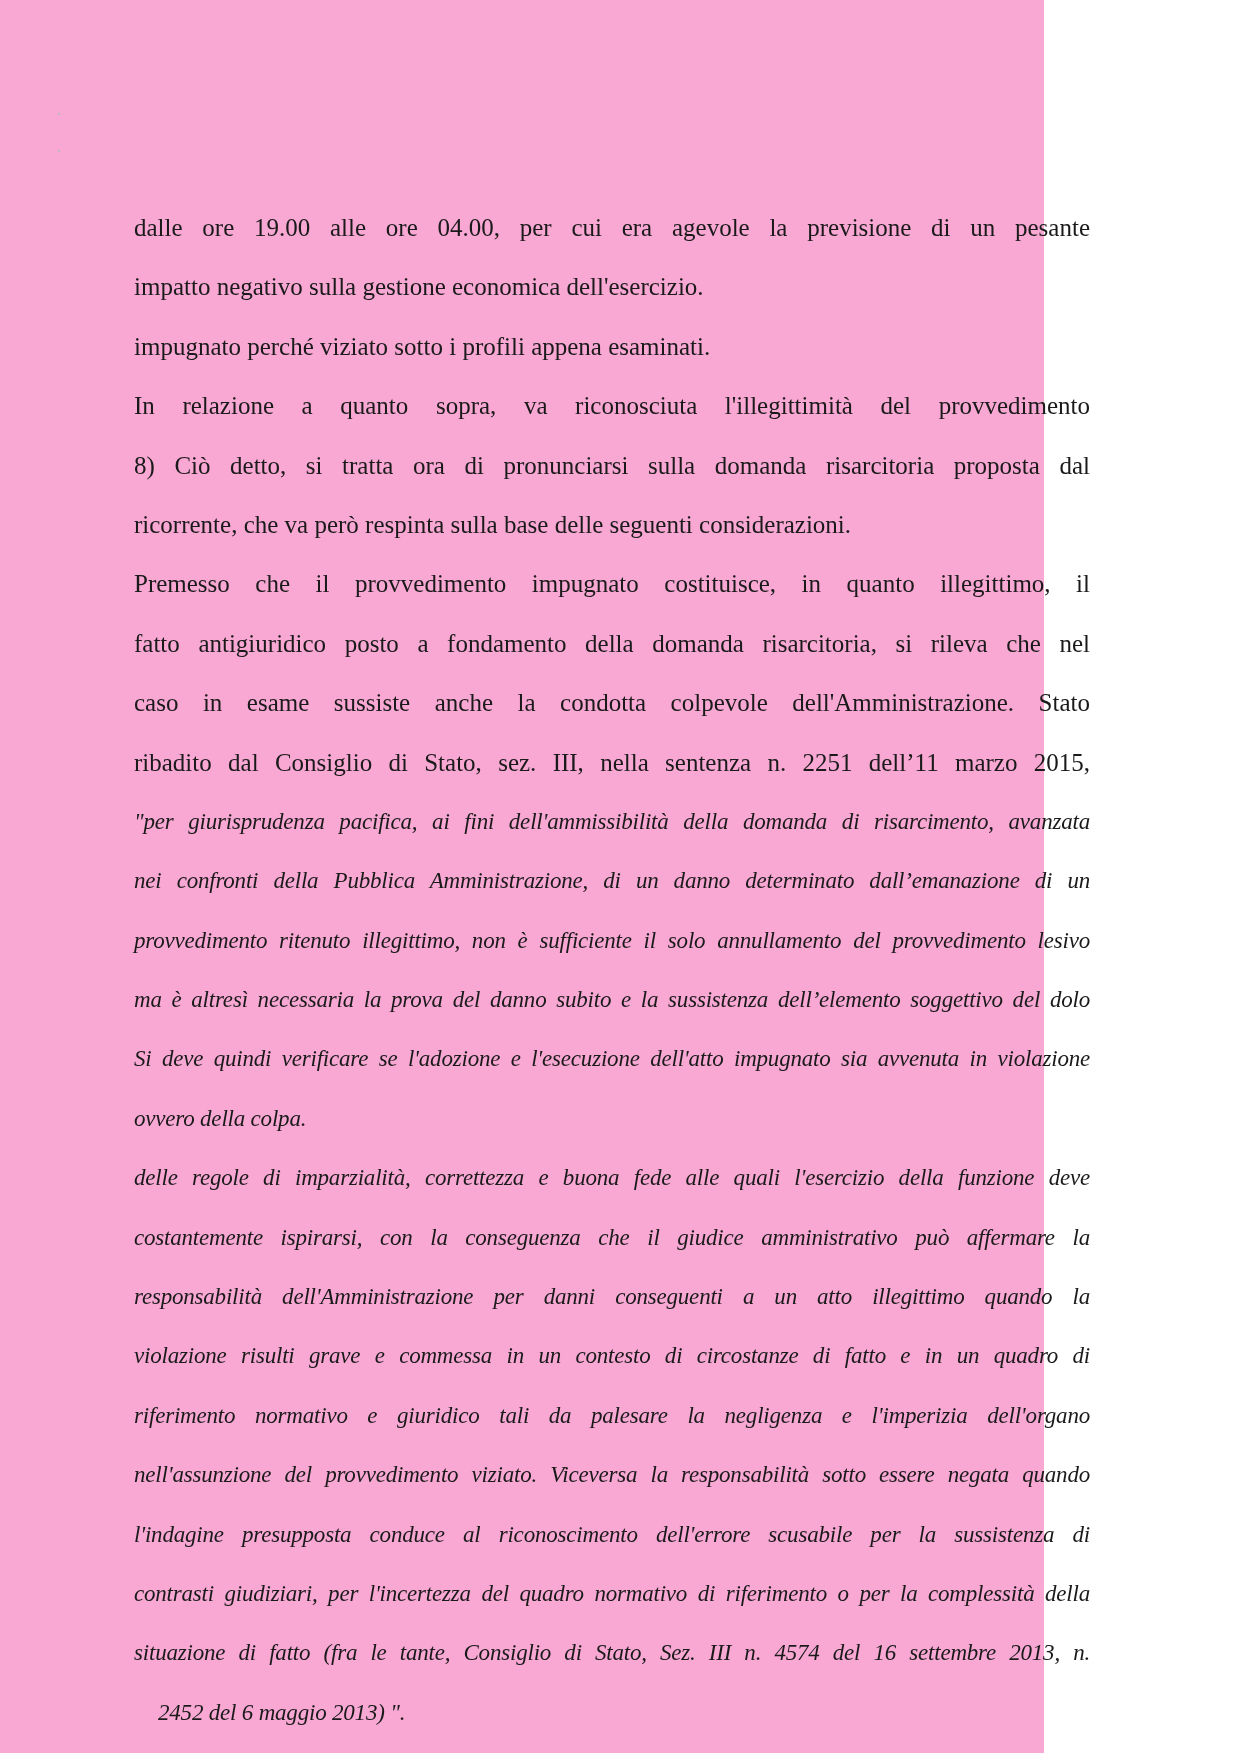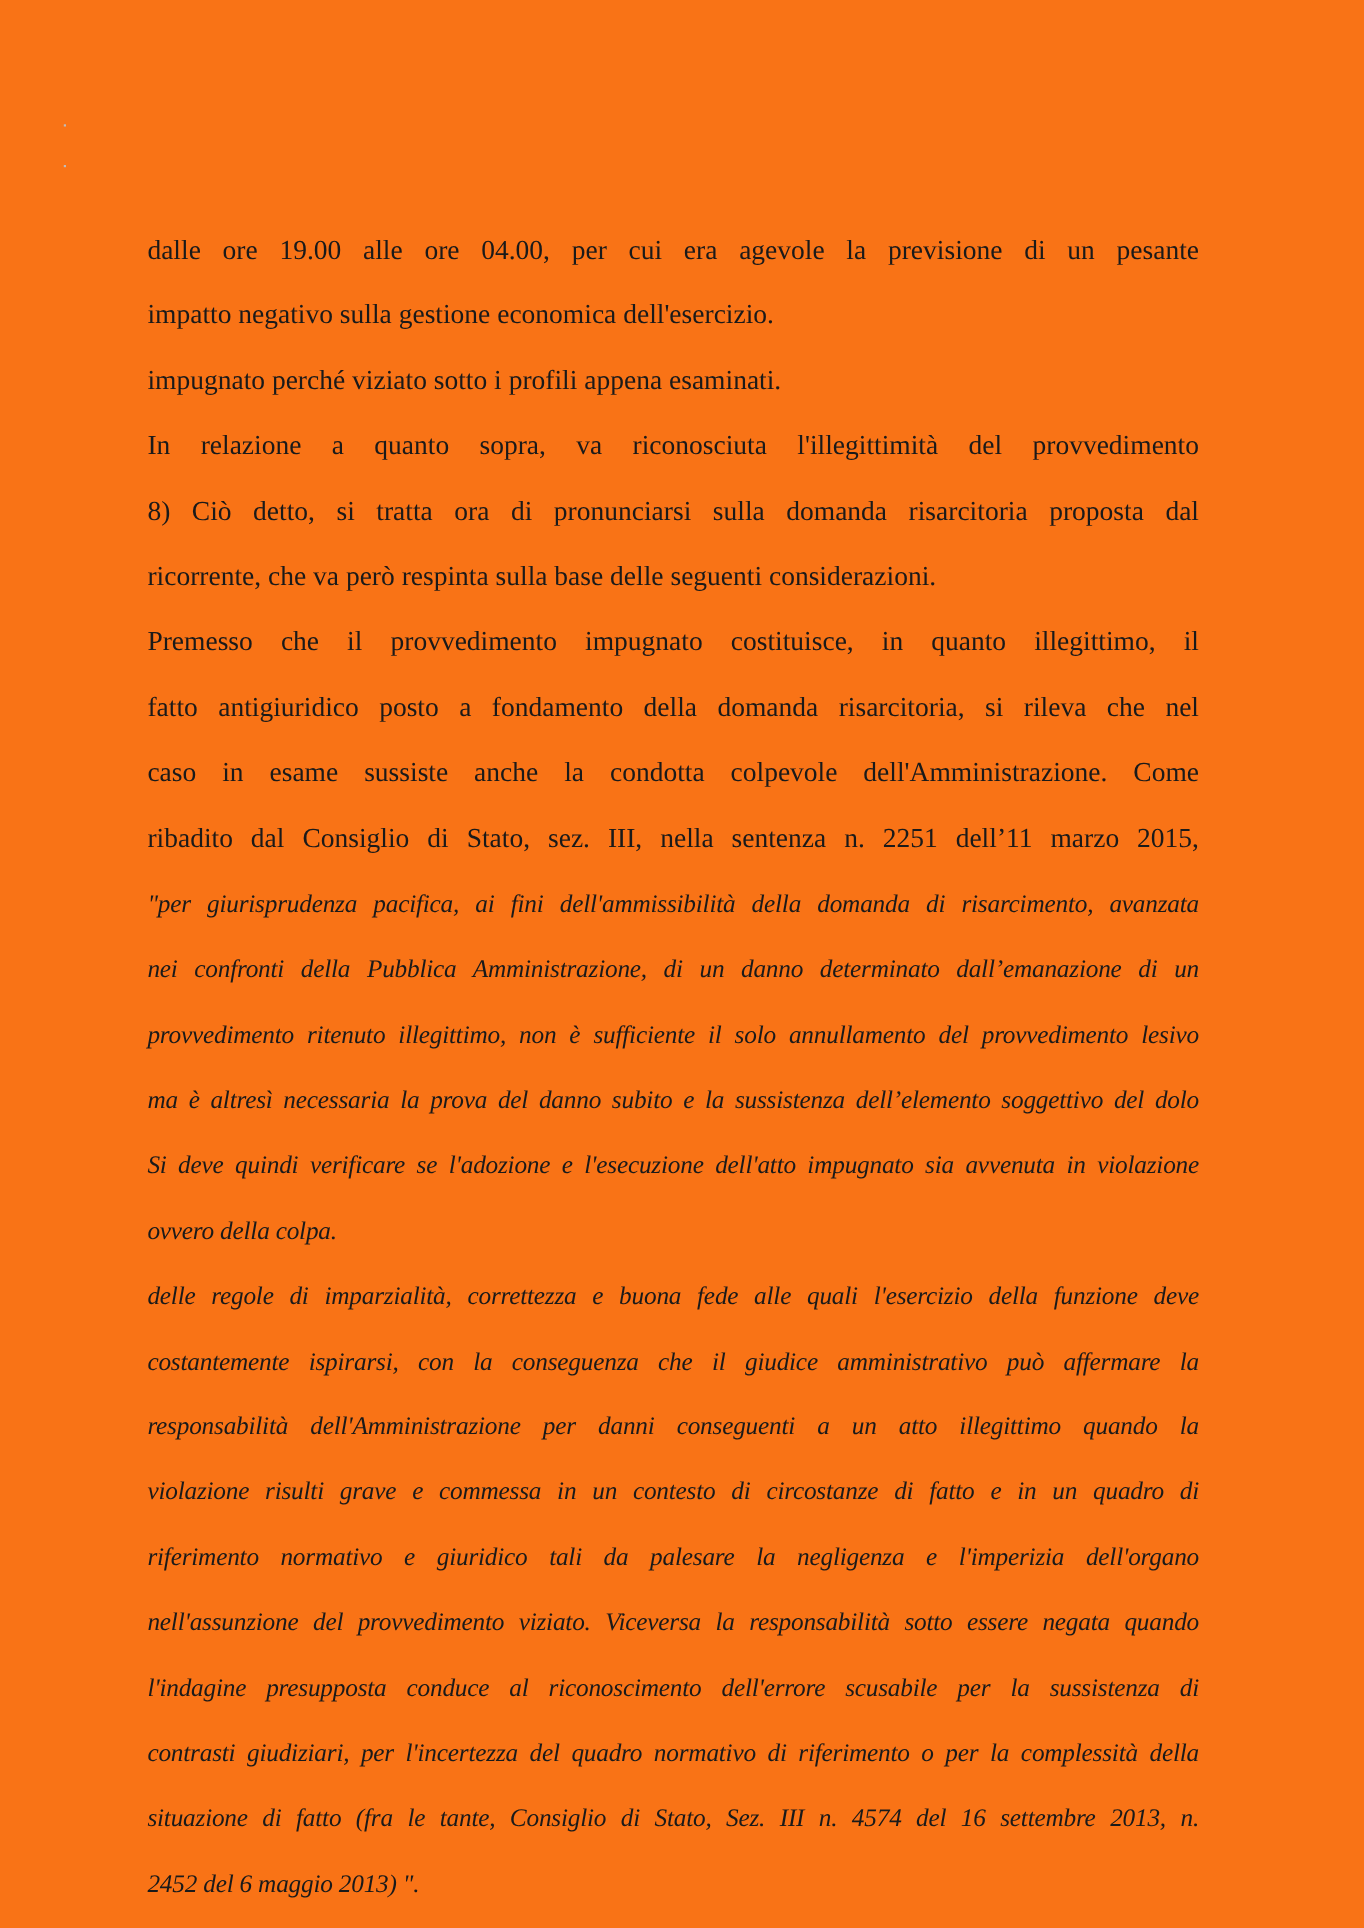--- a/index.html
+++ b/index.html
@@ -11,23 +11,23 @@
       width: 1240px;
       height: 1753px;
       position: relative;
       overflow: hidden;
       font-family: "Liberation Serif", "DejaVu Serif", serif;
       color: #1a1a1a;
     }
     .page {
       position: absolute;
       left: 0; top: 0;
-      width: 1240px;
+      width: 1044px;
       height: 1753px;
-      background: #f97316;
+      background: #f9a8d4;
     }
     .margin-mark {
       position: absolute;
       width: 2px;
       height: 2px;
       background: #bdbdbd;
     }
     .mark-1 { left: 58px; top: 113px; }
     .mark-2 { left: 58px; top: 150px; }
 
@@ -66,32 +66,32 @@
 
   <div class="body-text" id="body-text">
       <div class="line" style="display: block;">dalle ore 19.00 alle ore 04.00, per cui era agevole la previsione di un pesante</div>
       <div class="line last" style="display: block;">impatto negativo sulla gestione economica dell'esercizio.</div>
       <div class="line last" style="display: block;">impugnato perché viziato sotto i profili appena esaminati.</div>
       <div class="line" style="display: block;">In relazione a quanto sopra, va riconosciuta l'illegittimità del provvedimento</div>
       <div class="line" style="display: block;">8) Ciò detto, si tratta ora di pronunciarsi sulla domanda risarcitoria proposta dal</div>
       <div class="line last" style="display: block;">ricorrente, che va però respinta sulla base delle seguenti considerazioni.</div>
       <div class="line" style="display: block;">Premesso che il provvedimento impugnato costituisce, in quanto illegittimo, il</div>
       <div class="line" style="display: block;">fatto antigiuridico posto a fondamento della domanda risarcitoria, si rileva che nel</div>
-      <div class="line" style="display: block;">caso in esame sussiste anche la condotta colpevole dell'Amministrazione. Come</div>
+      <div class="line" style="display: block;">caso in esame sussiste anche la condotta colpevole dell'Amministrazione. Stato</div>
       <div class="line" style="display: block;">ribadito dal Consiglio di Stato, sez. III, nella sentenza n. 2251 dell’11 marzo 2015,</div>
       <div class="line italic" style="display: block;">"per giurisprudenza pacifica, ai fini dell'ammissibilità della domanda di risarcimento, avanzata</div>
       <div class="line italic" style="display: block;">nei confronti della Pubblica Amministrazione, di un danno determinato dall’emanazione di un</div>
       <div class="line italic" style="display: block;">provvedimento ritenuto illegittimo, non è sufficiente il solo annullamento del provvedimento lesivo</div>
       <div class="line italic" style="display: block; font-style: italic;">ma è altresì necessaria la prova del danno subito e la sussistenza dell’elemento soggettivo del dolo</div>
       <div class="line italic" style="display: block;">Si deve quindi verificare se l'adozione e l'esecuzione dell'atto impugnato sia avvenuta in violazione</div>
       <div class="line italic last" style="display: block;">ovvero della colpa.</div>
       <div class="line italic" style="display: block;">delle regole di imparzialità, correttezza e buona fede alle quali l'esercizio della funzione deve</div>
       <div class="line italic" style="display: block;">costantemente ispirarsi, con la conseguenza che il giudice amministrativo può affermare la</div>
       <div class="line italic" style="display: block;">responsabilità dell'Amministrazione per danni conseguenti a un atto illegittimo quando la</div>
       <div class="line italic" style="display: block;">violazione risulti grave e commessa in un contesto di circostanze di fatto e in un quadro di</div>
       <div class="line italic" style="display: block;">riferimento normativo e giuridico tali da palesare la negligenza e l'imperizia dell'organo</div>
       <div class="line italic" style="display: block;">nell'assunzione del provvedimento viziato. Viceversa la responsabilità sotto essere negata quando</div>
       <div class="line italic" style="display: block;">l'indagine presupposta conduce al riconoscimento dell'errore scusabile per la sussistenza di</div>
       <div class="line italic" style="display: block;">contrasti giudiziari, per l'incertezza del quadro normativo di riferimento o per la complessità della</div>
       <div class="line italic" style="display: block;">situazione di fatto (fra le tante, Consiglio di Stato, Sez. III n. 4574 del 16 settembre 2013, n.</div>
-      <div class="line italic last" style="display: block;">2452 del 6 maggio 2013) ".</div>
+      <div class="line italic last" style="display: block; margin-left: 24px;">2452 del 6 maggio 2013) ".</div>
     </div>
 </div>
 
 </body></html>

